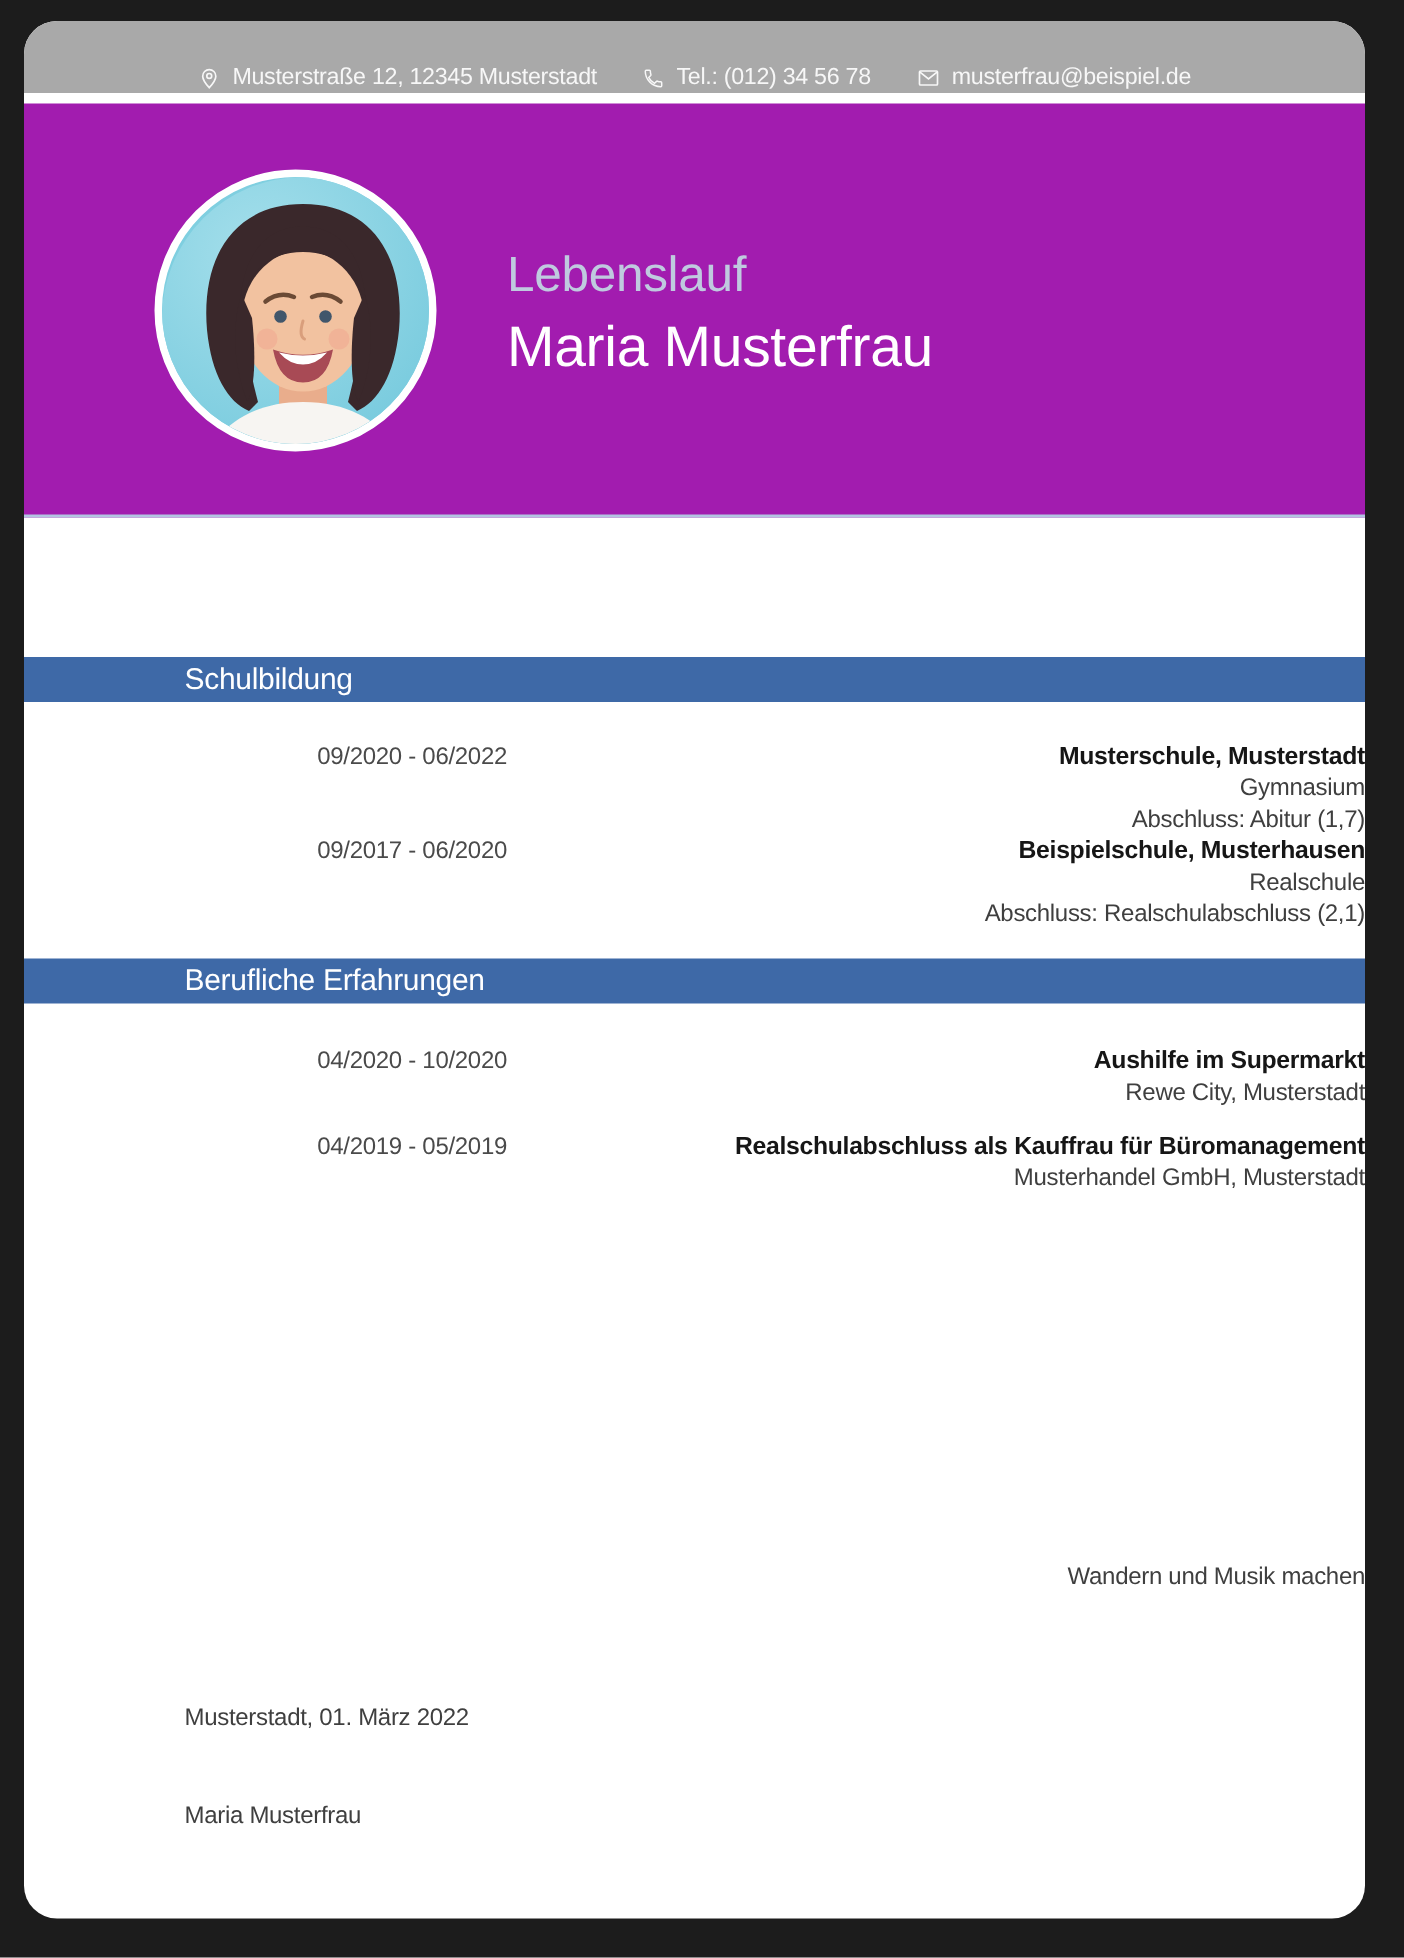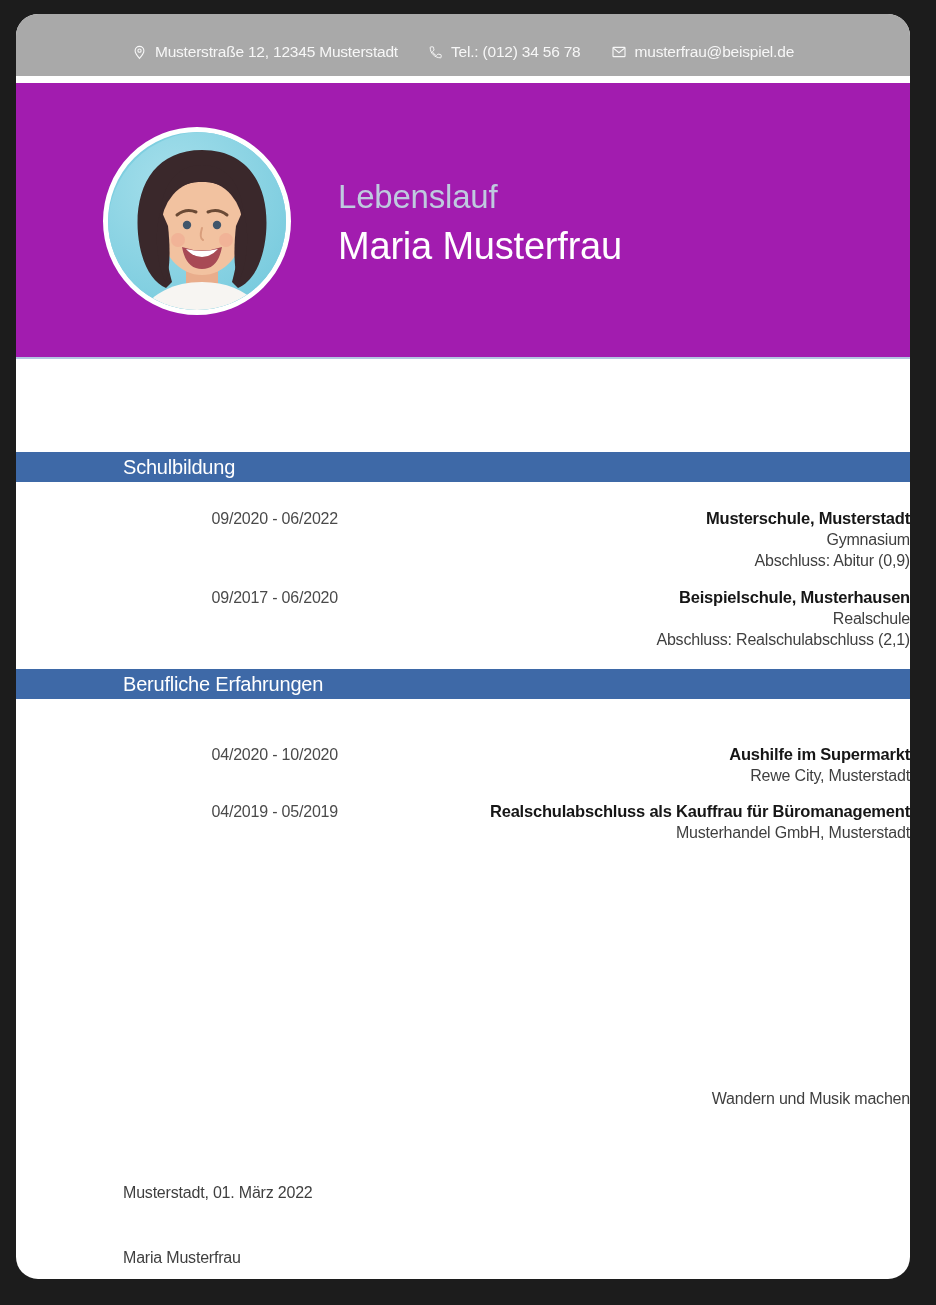--- a/index.html
+++ b/index.html
@@ -13,21 +13,21 @@
   .page {
     position:absolute; left:16px; top:14px;
     width:894px; height:1265px;
     background:#ffffff;
     border-radius:22px;
     overflow:hidden;
     letter-spacing:-0.2px;
   }
   
   .contact-bar {
-    height:62px;
+    height:48px;
     background:#a9a9a9;
     display:flex; justify-content:center; align-items:flex-start;
     padding-top:30px;
     gap:30px;
   }
   .contact-item {
     display:flex; align-items:center; gap:8px;
     color:rgba(255,255,255,0.90);
     font-size:15.5px; line-height:16px;
   }
@@ -75,22 +75,22 @@
   .entry { display:flex; padding-left:107px;text-align:right; }
   .entry .period {
     width:215px; flex:0 0 215px;
     color:#4a4a4a; font-size:16px; line-height:21px;
   }
   .entry .details { flex:1; }
   .entry-title { font-size:16.5px; line-height:21px; font-weight:700; color:#161616; }
   .entry-line  { font-size:16px;  line-height:21px; color:#3f3f3f; }
 
   .edu-1  { margin-top:26px; }
-  .edu-2  { margin-top:16px; }
-  .work-1 { margin-top:45px; }
+  .edu-2  { margin-top:0; }
+  .work-1 { margin-top:28px; }
   .work-2 { margin-top:15px; }
   .hobby-row { margin-top:30px;flex-direction:column; }
 
   
   .footer-date      { margin-top:73px; padding-left:107px; font-size:16px; line-height:21px; color:#3f3f3f; }
   .footer-signature { margin-top:44px; padding-left:107px; font-size:16px; line-height:21px; color:#3f3f3f; }
 </style>
 </head>
 <body>
 
@@ -164,21 +164,21 @@
     </div>
   </div>
 
   <div class="section-bar bar-education">Schulbildung</div>
 
   <div class="entry edu-1">
     <div class="period">09/2020 - 06/2022</div>
     <div class="details">
       <div class="entry-title">Musterschule, Musterstadt</div>
       <div class="entry-line">Gymnasium</div>
-      <div class="entry-line">Abschluss: Abitur (0,9)</div>
+      <div class="entry-line">Abschluss: Abitur (1,7)</div>
     </div>
   </div>
 
   <div class="entry edu-2">
     <div class="period">09/2017 - 06/2020</div>
     <div class="details">
       <div class="entry-title">Beispielschule, Musterhausen</div>
       <div class="entry-line">Realschule</div>
       <div class="entry-line">Abschluss: Realschulabschluss (2,1)</div>
     </div>

